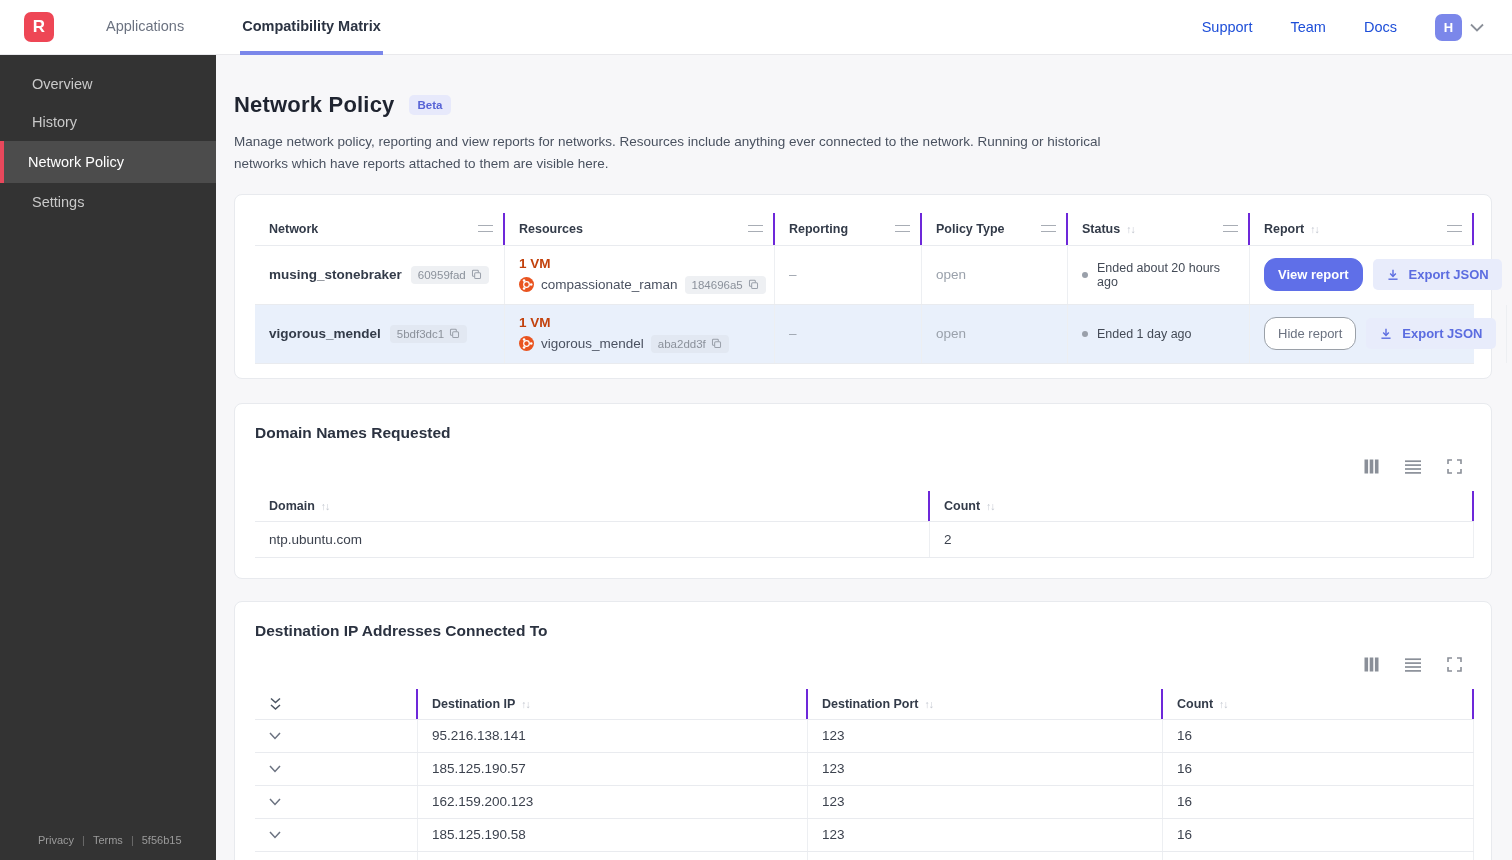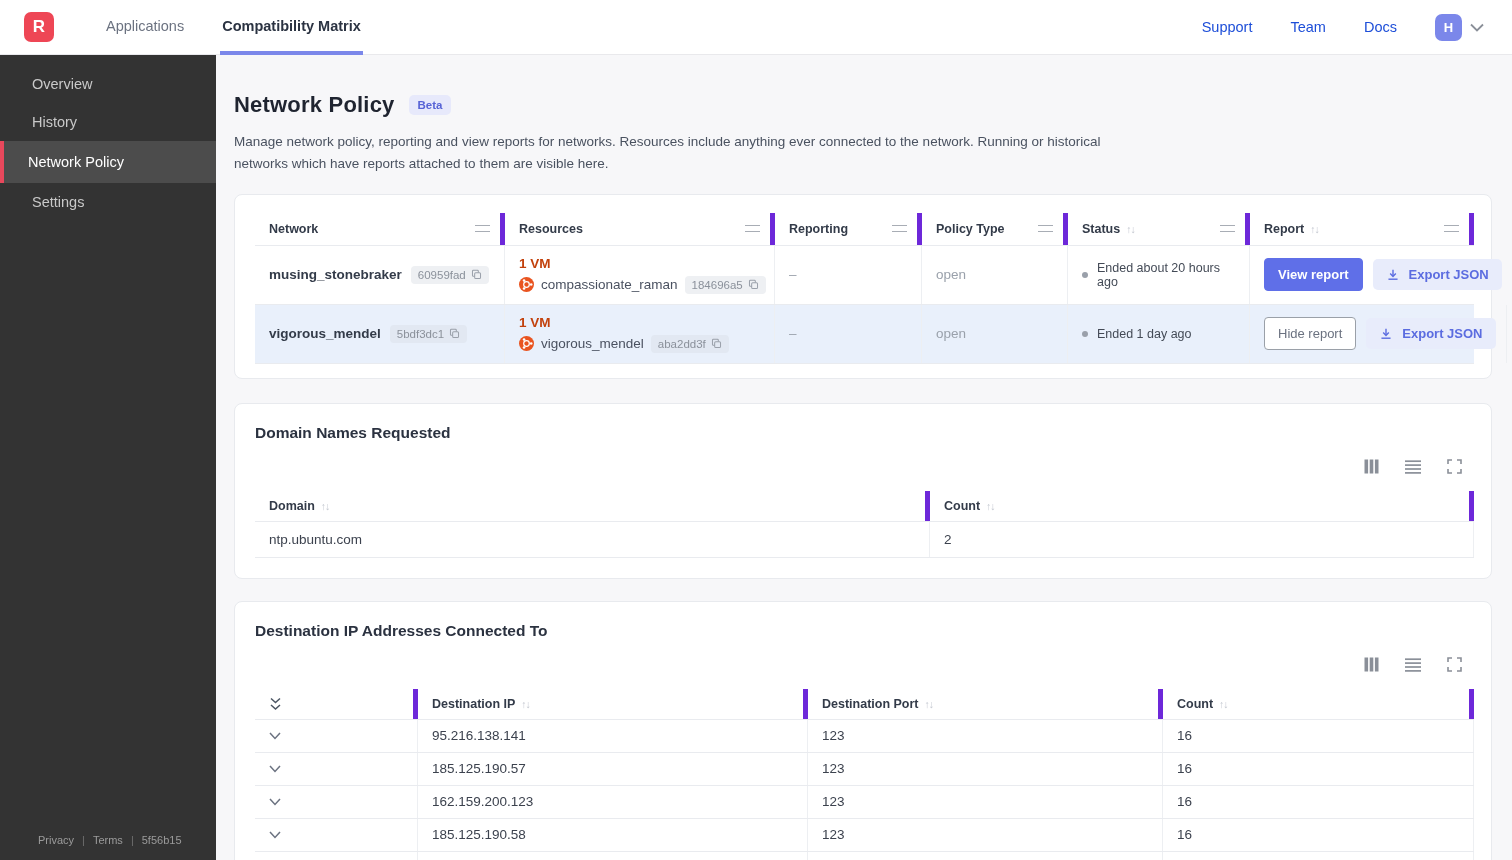--- a/index.html
+++ b/index.html
@@ -4,21 +4,21 @@
 <style>
   * { margin:0; padding:0; box-sizing:border-box; }
   html,body { width:1512px; height:860px; overflow:hidden; }
   body { font-family:"Liberation Sans","DejaVu Sans",sans-serif; background:#f7f7f9; color:#374151; }
 
   
   .navbar { height:55px; background:#fff; border-bottom:1px solid #e9e9ec; display:flex; align-items:stretch; padding:0 28px 0 24px; }
   .nav-left { display:flex; align-items:center; gap:34px; }
   .logo { width:30px; height:30px; background:#ee4655; border-radius:7px; color:#fff; font-weight:bold; font-size:17px; display:flex; align-items:center; justify-content:center; margin-right:16px; }
   .nav-item { display:flex; align-items:center; height:55px; font-size:14.5px; color:#6b7280; border-bottom:4px solid transparent; padding:0 2px; margin-bottom:-1px; cursor:pointer; }
-  .nav-item.active { color:#2b3342; font-weight:700; border-bottom-color:#7b87ea; }
+  .nav-item.active { color:#2b3342; font-weight:700; border-bottom-color:#7b87ea;margin-left:20px; }
   .nav-right { margin-left:auto; display:flex; align-items:center; gap:38px; }
   .nav-link { font-size:14.5px; color:#1d4ed8; cursor:pointer; }
   .avatar-wrap { display:flex; align-items:center; gap:8px; }
   .avatar { width:27px; height:27px; border-radius:7px; background:#7b87ea; color:#fff; font-size:13px; font-weight:700; display:flex; align-items:center; justify-content:center; }
 
   
   .shell { display:flex; height:805px; }
   .sidebar { width:216px; background:#333333; display:flex; flex-direction:column; flex-shrink:0; }
   .side-items { padding-top:10px; display:flex; flex-direction:column; }
   .side-item { padding:11px 28px; font-size:14.5px; color:#c9c9c9; border-left:4px solid transparent; cursor:pointer; }
@@ -38,21 +38,21 @@
   .card { background:#fff; border:1px solid #e8eaee; border-radius:8px; }
   .card.networks { padding:18px 17px 14px 20px; margin-bottom:24px; }
   .card.sub { padding:20px 17px 20px 20px; margin-bottom:22px; }
   .card-title { font-size:15.5px; font-weight:700; color:#2b3240; }
   .card-tools { display:flex; justify-content:flex-end; align-items:center; gap:26px; margin:16px 12px 0 0; height:18px; }
   .tool { cursor:pointer; display:flex; align-items:center; }
 
   
   .tbl { width:100%; }
   .thead { display:flex; align-items:stretch; }
-  .th { display:flex; align-items:center; gap:6px; font-size:12.5px; font-weight:700; color:#333b49; padding:9px 10px 9px 14px; border-right:5px solid #6d28d9; cursor:pointer; }
+  .th { display:flex; align-items:center; gap:6px; font-size:12.5px; font-weight:700; color:#333b49; padding:9px 10px 9px 14px; border-right:2px solid #6d28d9; cursor:pointer; }
   .th .spacer { flex:1; }
   .sort { font-size:10.5px; color:#c6cad2; letter-spacing:-1px; font-weight:400; }
   .handle { width:15px; height:7px; border-top:1.6px solid #a8adb5; border-bottom:1.6px solid #a8adb5; flex-shrink:0; }
   .trow { display:flex; align-items:stretch; border-top:1px solid #e9ebef; }
   .trow:last-child { border-bottom:1px solid #e9ebef; }
   .td { display:flex; align-items:center; padding:10px 10px 10px 14px; font-size:13.5px; color:#3c424e; border-right:1px solid #edeff2; }
   .thead { border-bottom:0; }
 
   
   .c-network { width:250px; flex-shrink:0; }
@@ -67,21 +67,21 @@
   .net-name { font-weight:700; color:#333b49; margin-right:9px; white-space:nowrap; }
   .pill { display:inline-flex; align-items:center; gap:5px; background:#eef0f3; color:#8b919b; font-size:11.5px; padding:3px 7px; border-radius:4px; white-space:nowrap; }
   .trow.selected .pill { background:#e2e8f2; }
   .res-cell { flex-direction:column; align-items:flex-start; justify-content:center; gap:5px; }
   .res-count { font-weight:700; color:#c2410c; font-size:13.5px; }
   .res-line { display:flex; align-items:center; gap:7px; font-size:13.5px; color:#4a5160; }
   .muted { color:#9aa1ab; }
   .status-dot { width:6px; height:6px; border-radius:50%; background:#9aa0aa; margin-right:9px; flex-shrink:0; }
   .status-text { font-size:12.5px; color:#434a56; }
 
-  .btn { font-size:13px; border-radius:4px; padding:8px 13px; cursor:pointer; white-space:nowrap; font-family:inherit; }
+  .btn { font-size:13px; border-radius:12px; padding:8px 13px; cursor:pointer; white-space:nowrap; font-family:inherit; }
   .btn-primary { background:#5f6fe8; border:1px solid #5f6fe8; color:#fff; font-weight:600; }
   .btn-outline { background:#fff; border:1px solid #9aa0a8; color:#6b7280; }
   .export-btn { display:inline-flex; align-items:center; gap:9px; background:#e8ecfb; color:#5b6ce0; font-size:13px; font-weight:700; padding:8px 13px; border-radius:5px; margin-left:10px; cursor:pointer; white-space:nowrap; }
 
   
   .c-domain { width:675px; flex-shrink:0; }
   .c-count2 { flex:1; }
   .sub .tbl { margin-top:15px; }
   .sub .th { padding:8px 10px 8px 14px; }
   .sub .trow .td { padding:10px 10px 10px 14px; }

